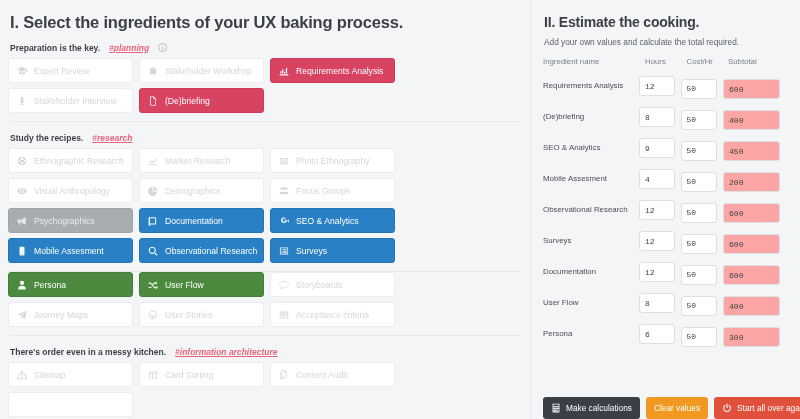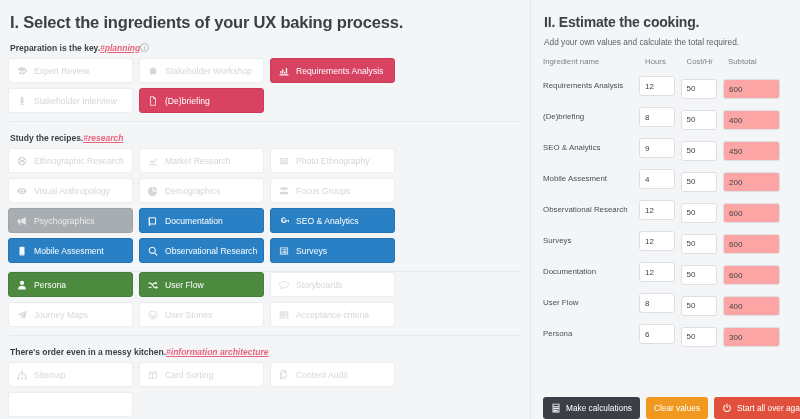--- a/index.html
+++ b/index.html
@@ -16,21 +16,21 @@
     width: 530px; height: 419px;
     background: #f4f5f7;
     padding: 10px 8px 0 8px;
     position: relative;
   }
   .h1 {
     font-size: 16.5px; font-weight: bold; color: #3c3f44;
     letter-spacing: -0.2px; margin: 3px 0 0 2px;
   }
   .section-head {
-    display: flex; align-items: center; 
+    display: flex; align-items: center; gap: 9px;
     margin: 9px 0 4px 2px; height: 13px;
   }
   .section-lead { font-size: 8.5px; font-weight: bold; color: #3c3f44; }
   .section-tag {
     font-size: 8.5px; font-style: italic; font-weight: bold;
     color: #e8647e; text-decoration: underline;
   }
   .info-icon {
     width: 9px; height: 9px; border-radius: 50%;
     border: 1.1px solid #b6bac0; color: #b6bac0;
@@ -79,21 +79,21 @@
   }
   table.calc th.c2 { padding-left: 6px; }
   table.calc td { padding: 0 0 4px 0; vertical-align: middle; }
   .colname {
     font-size: 7.9px; color: #4a4e54; width: 96px;
     padding-right: 4px; line-height: 22px;
   }
   .fld {
     height: 20px; border: 1px solid #dcdfe3; border-radius: 3px;
     background: #fff; font-size: 8px; color: #3f4348;
-    padding: 0 5px; font-family: Liberation Sans, sans-serif;
+    padding: 0 5px; font-family: Liberation Mono, monospace;
     outline: none;
   }
   .fld.hours { width: 36px; }
   .fld.cost  { width: 36px; margin-top: 6px; }
   .fld.sub   { width: 57px; background: #fca5a5; }
   .cellpad { padding-right: 6px; }
   .btnrow { display: flex; gap: 6px; margin-top: 10px; }
   .abtn {
     height: 22px; display: flex; align-items: center; gap: 5px;
     padding: 0 8px; border-radius: 3px; border: none;

